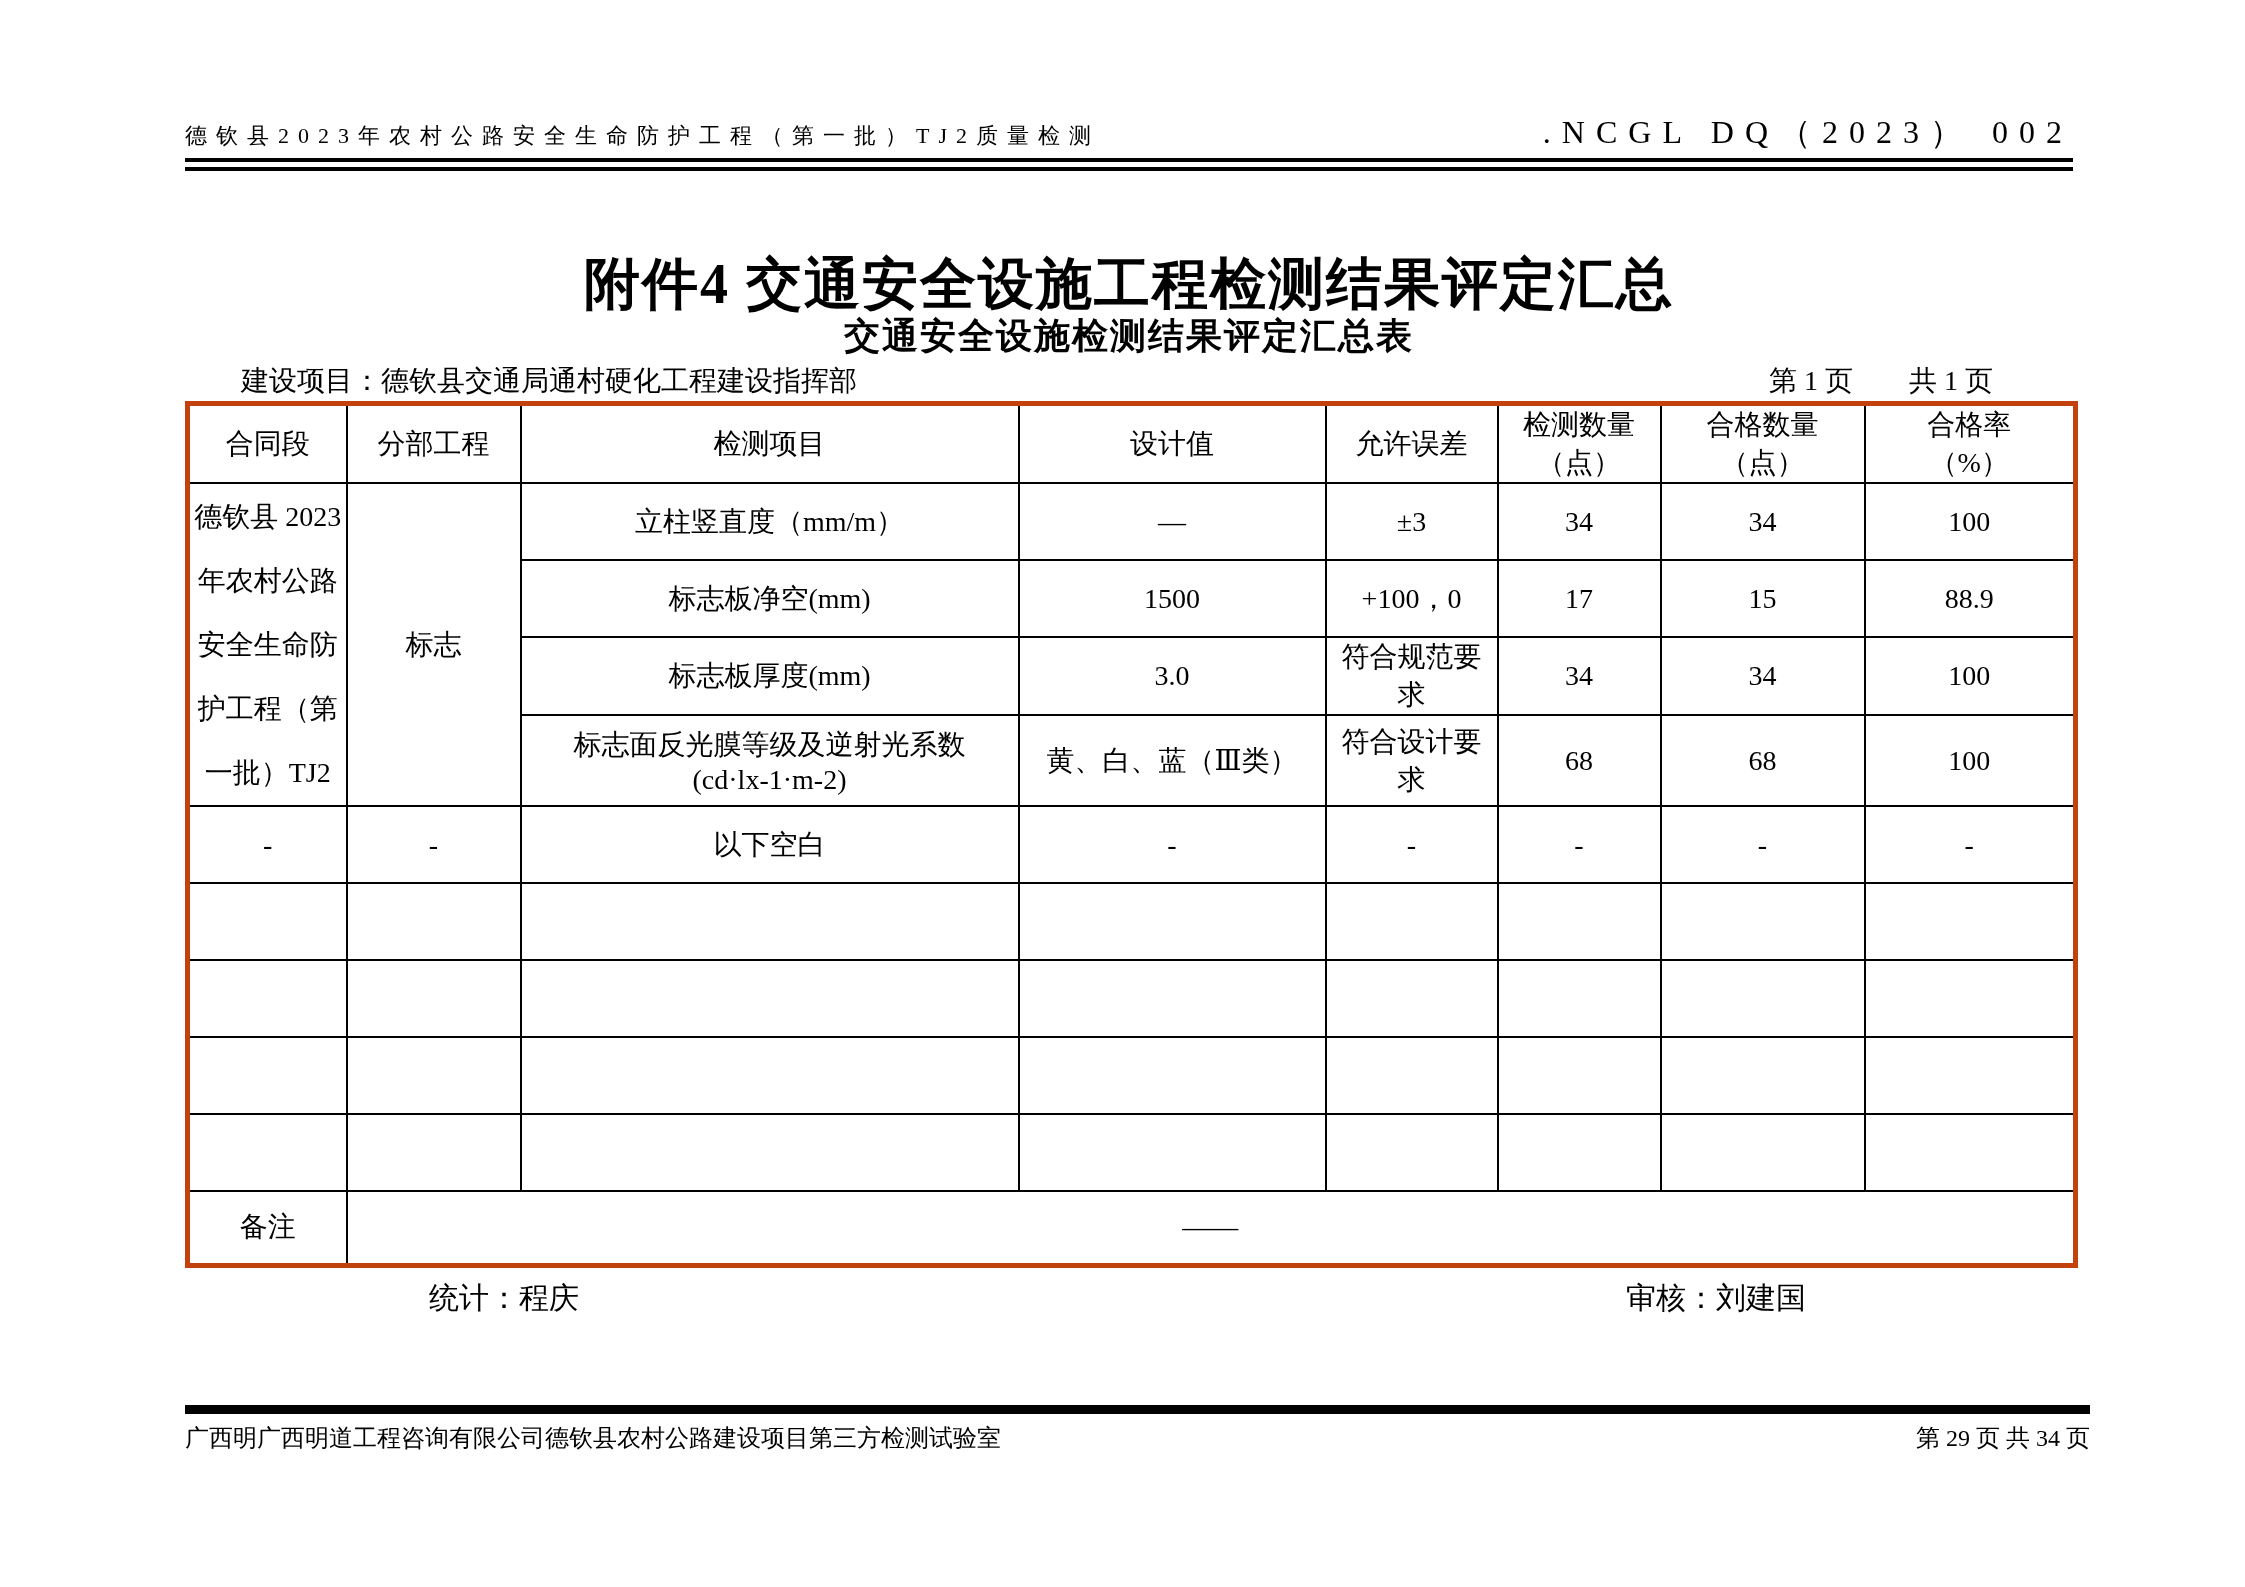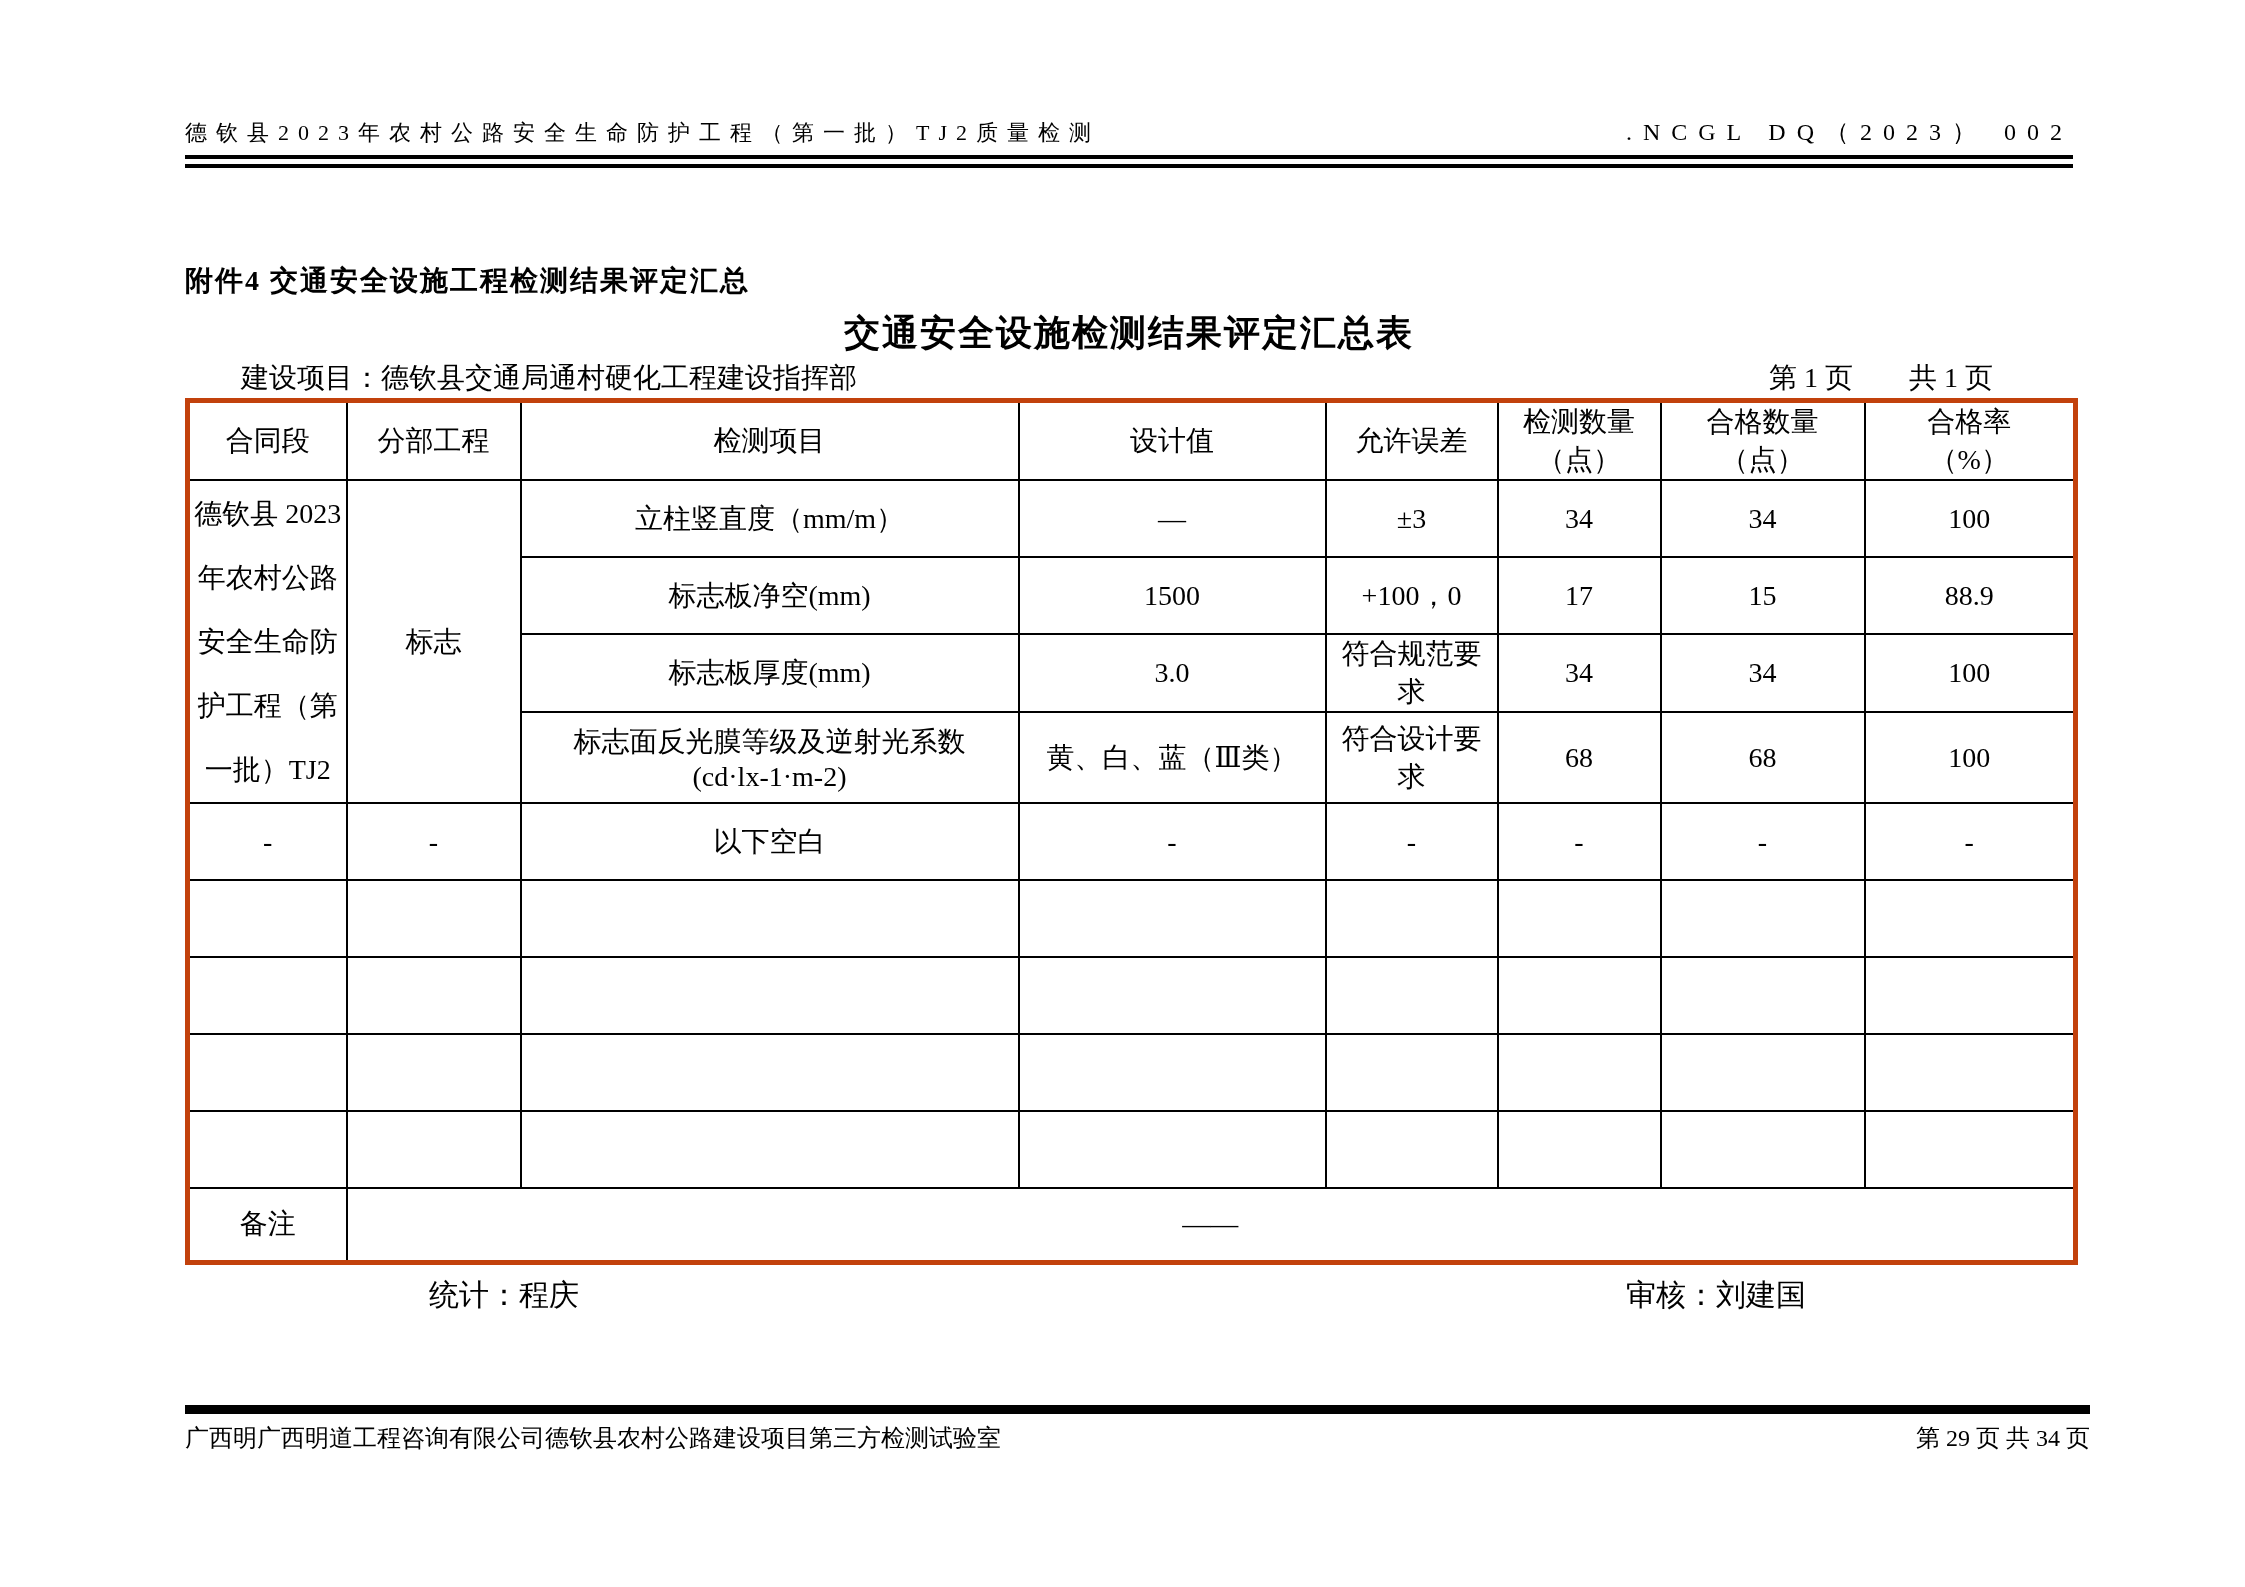--- a/index.html
+++ b/index.html
@@ -14,31 +14,31 @@
   }
   .content { position:absolute; left:185px; width:1888px; top:4px; }
 
   
   .doc-header {
     margin-top:112px;
     display:flex; justify-content:space-between; align-items:baseline;
     line-height:32px;
   }
   .doc-header .h-left  { font-size:22px; letter-spacing:9px; white-space:nowrap; }
-  .doc-header .h-right { font-size:24px; letter-spacing:11px; white-space:nowrap; }
+  .doc-header .h-right { font-size:32px; letter-spacing:11px; white-space:nowrap; }
   .double-rule {
     margin-top:6px; height:5px;
     border-top:4px solid #000; border-bottom:4px solid #000;
   }
 
   
   .attachment-title {
     margin-top:84px;
-    font-size:28px; font-weight:bold; letter-spacing:2px;
-    line-height:58px; white-space:nowrap;
+    font-size:56px; font-weight:bold; letter-spacing:2px;
+    line-height:58px; white-space:nowrap;text-align:center;
   }
   .table-title {
     margin-top:0; text-align:center;
     font-size:36px; font-weight:bold; letter-spacing:2px;
     line-height:46px;
   }
 
   
   .meta-line {
     margin-top:4px;

